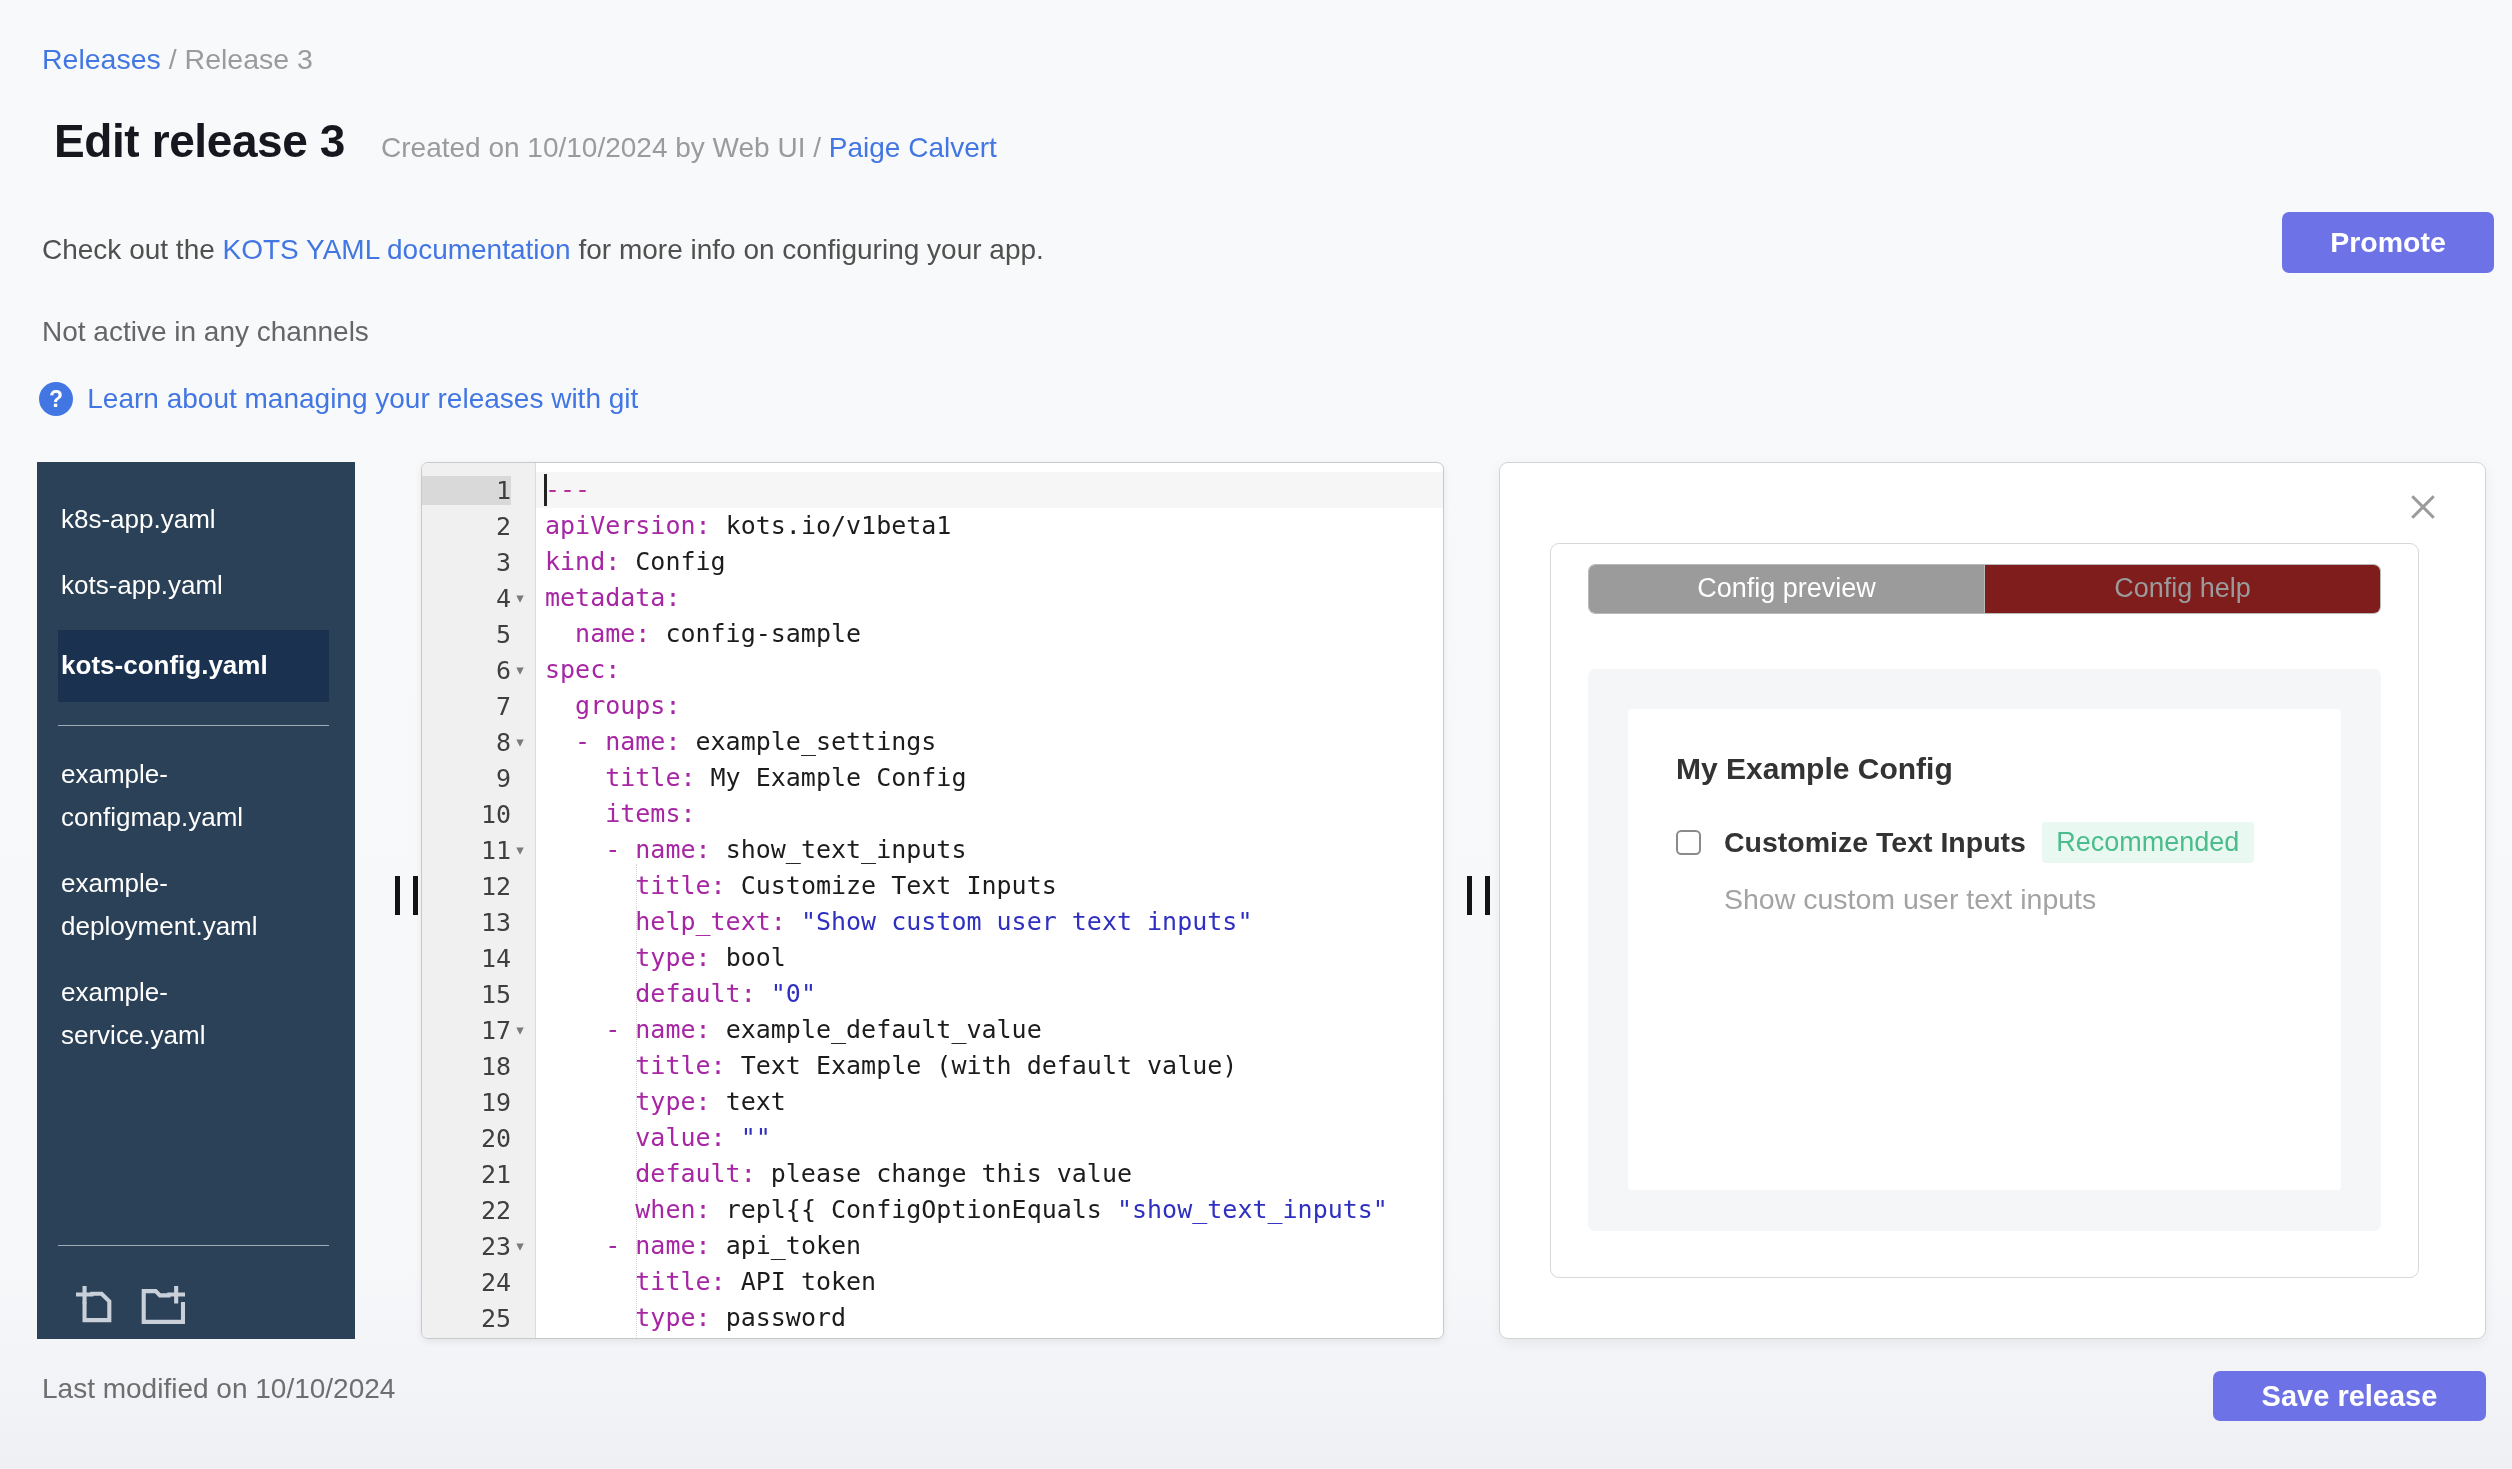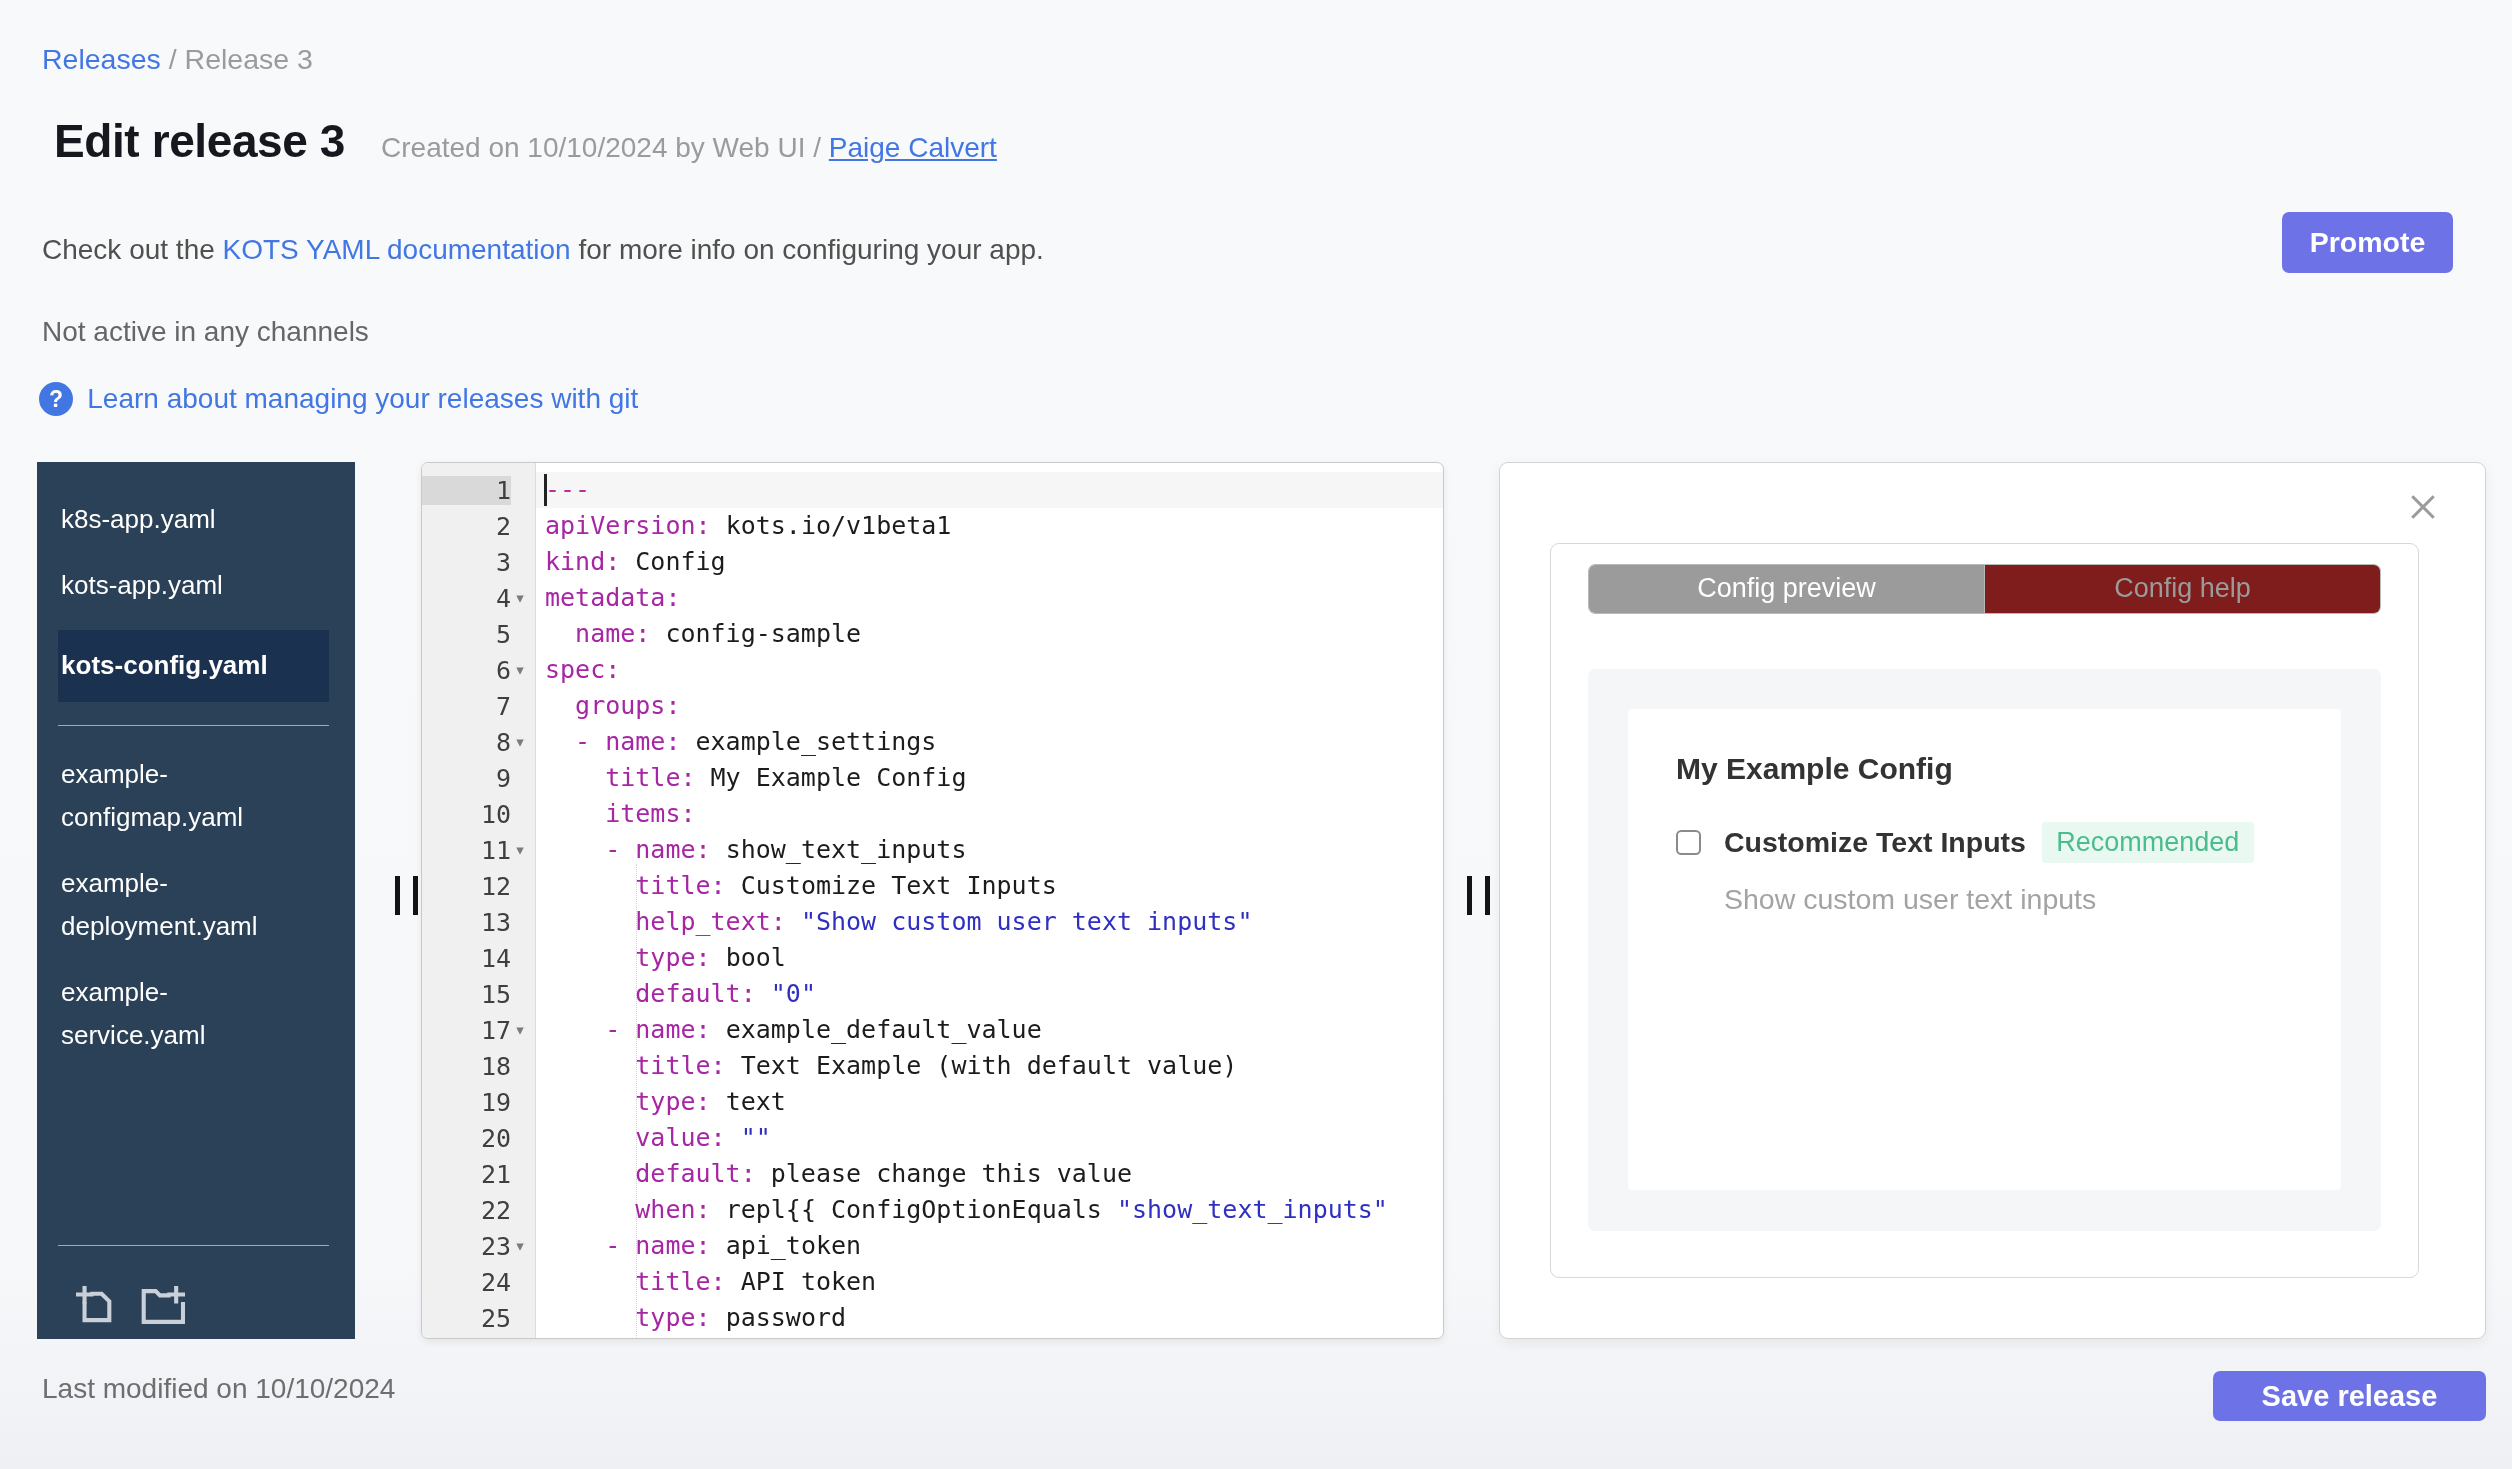--- a/index.html
+++ b/index.html
@@ -8,26 +8,26 @@
   .page {
     position:relative; width:2512px; height:1469px; overflow:hidden;
     background:linear-gradient(180deg,#f8f9fb 0%,#f7f8fa 86%,#eef0f4 100%);
   }
   
   .breadcrumb { position:absolute; left:42px; top:43px; font-size:28.5px; color:#9b9b9b; }
   .breadcrumb .crumb-link { color:var(--link_blue); cursor:pointer; }
   .title-row { position:absolute; left:42px; top:114px; display:flex; align-items:baseline; }
   h1.page-title { font-size:46px; font-weight:700; color:#17181f; letter-spacing:-0.4px;margin-left:12px; }
   .created-meta { margin-left:36px; font-size:28px; color:#9b9b9b; }
-  .created-meta .author-link { color:var(--link_blue); cursor:pointer;text-decoration:underline; }
+  .created-meta .author-link { color:var(--link_blue); cursor:pointer; }
   .doc-line { position:absolute; left:42px; top:234px; font-size:28px; color:#50504f; }
   .doc-line .doc-link { color:var(--link_blue); cursor:pointer; }
   .channel-status { position:absolute; left:42px; top:316px; font-size:28px; color:#666; }
   .promote-btn {
-    position:absolute; left:2282px; top:212px; width:171px; height:61px;
+    position:absolute; left:2282px; top:212px; width:212px; height:61px;
     background:var(--accent_blue_button); color:#fff; font-size:28.5px; font-weight:700;
     border:none; border-radius:7.1px; display:flex; align-items:center; justify-content:center; cursor:pointer;
     font-family:"Liberation Sans", sans-serif;
   }
   .git-help { position:absolute; left:39px; top:382px; display:flex; align-items:center; cursor:pointer; }
   .q-icon {
     width:34px; height:34px; border-radius:50%; background:var(--link_blue); color:#fff;
     font-size:23px; font-weight:700; display:flex; align-items:center; justify-content:center; flex:0 0 auto;
   }
   .git-help-label { margin-left:14.3px; font-size:28px; color:var(--link_blue); }

